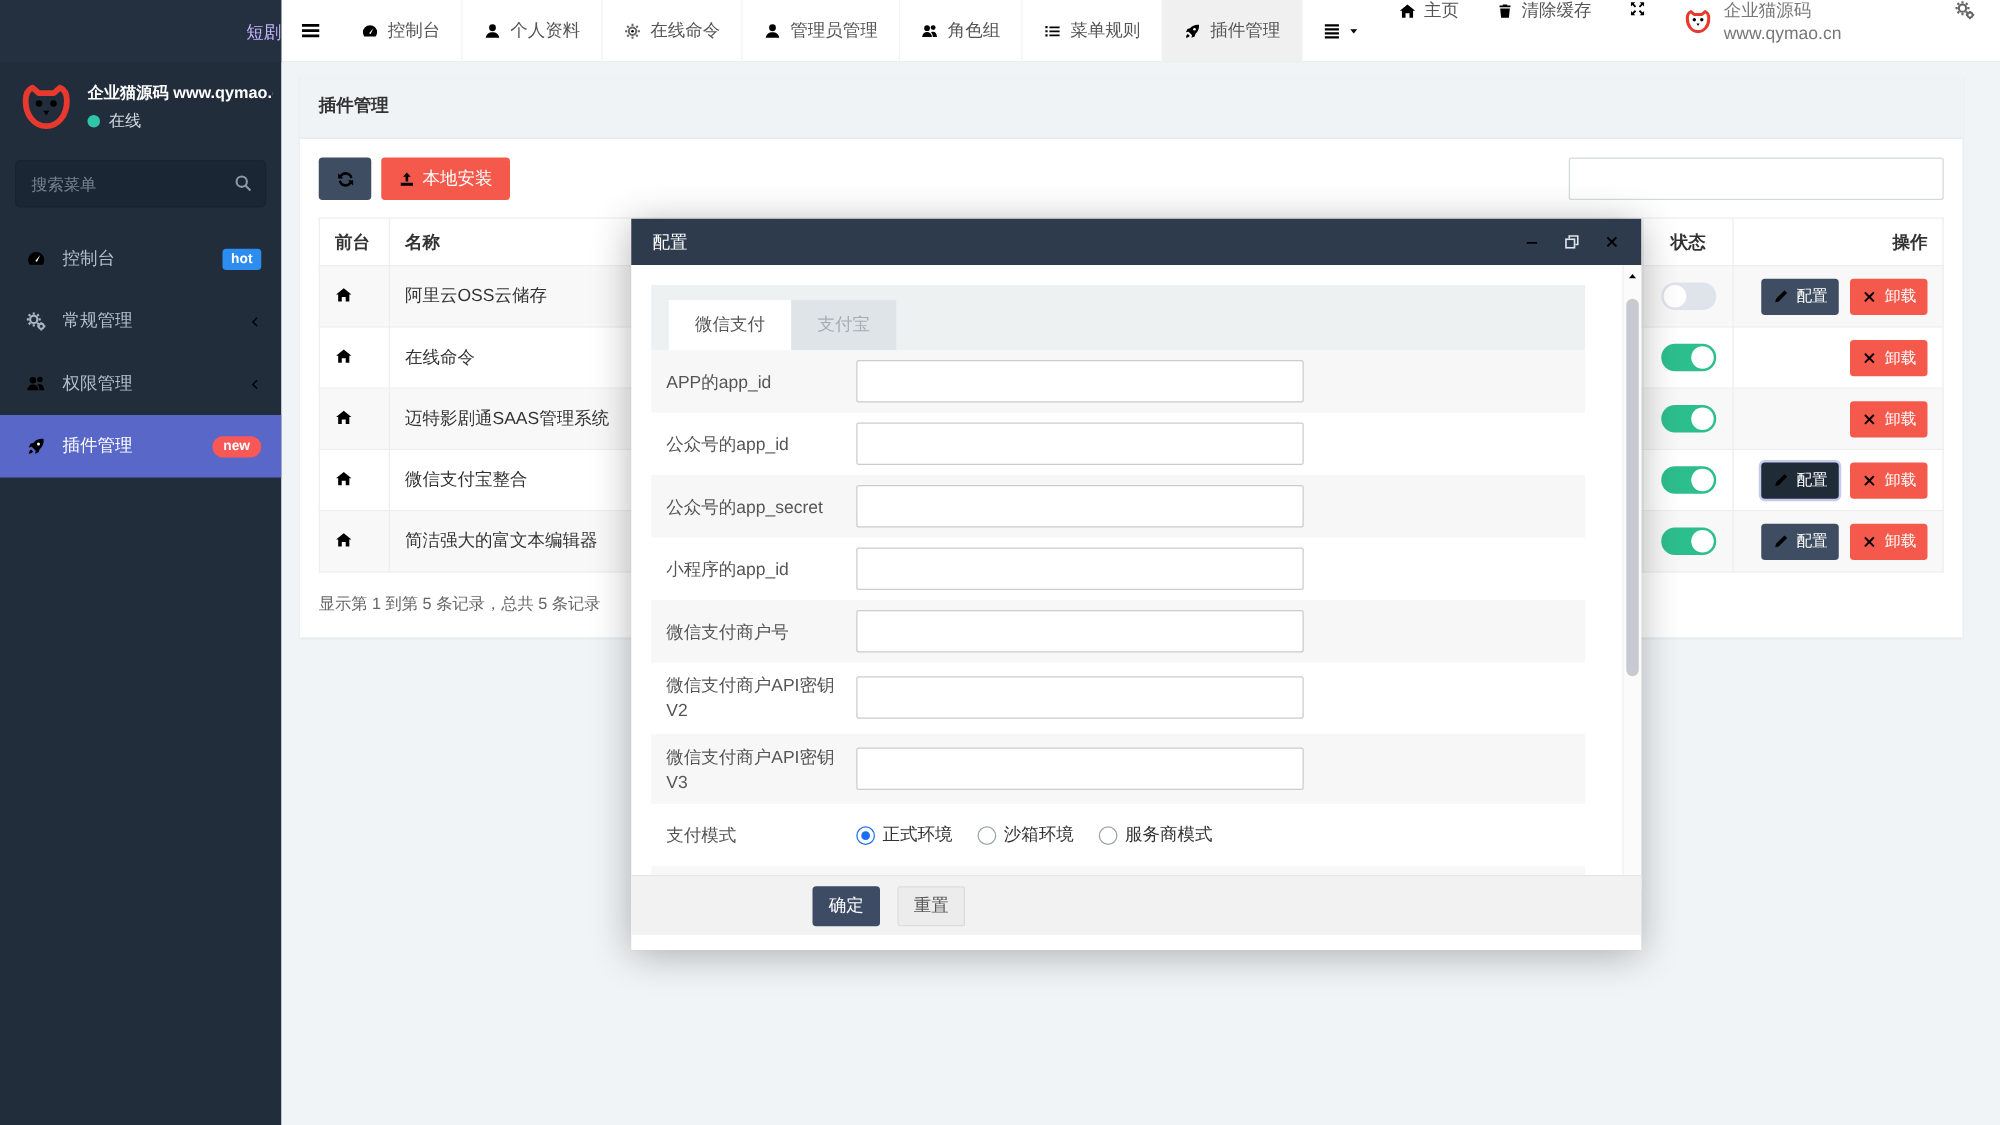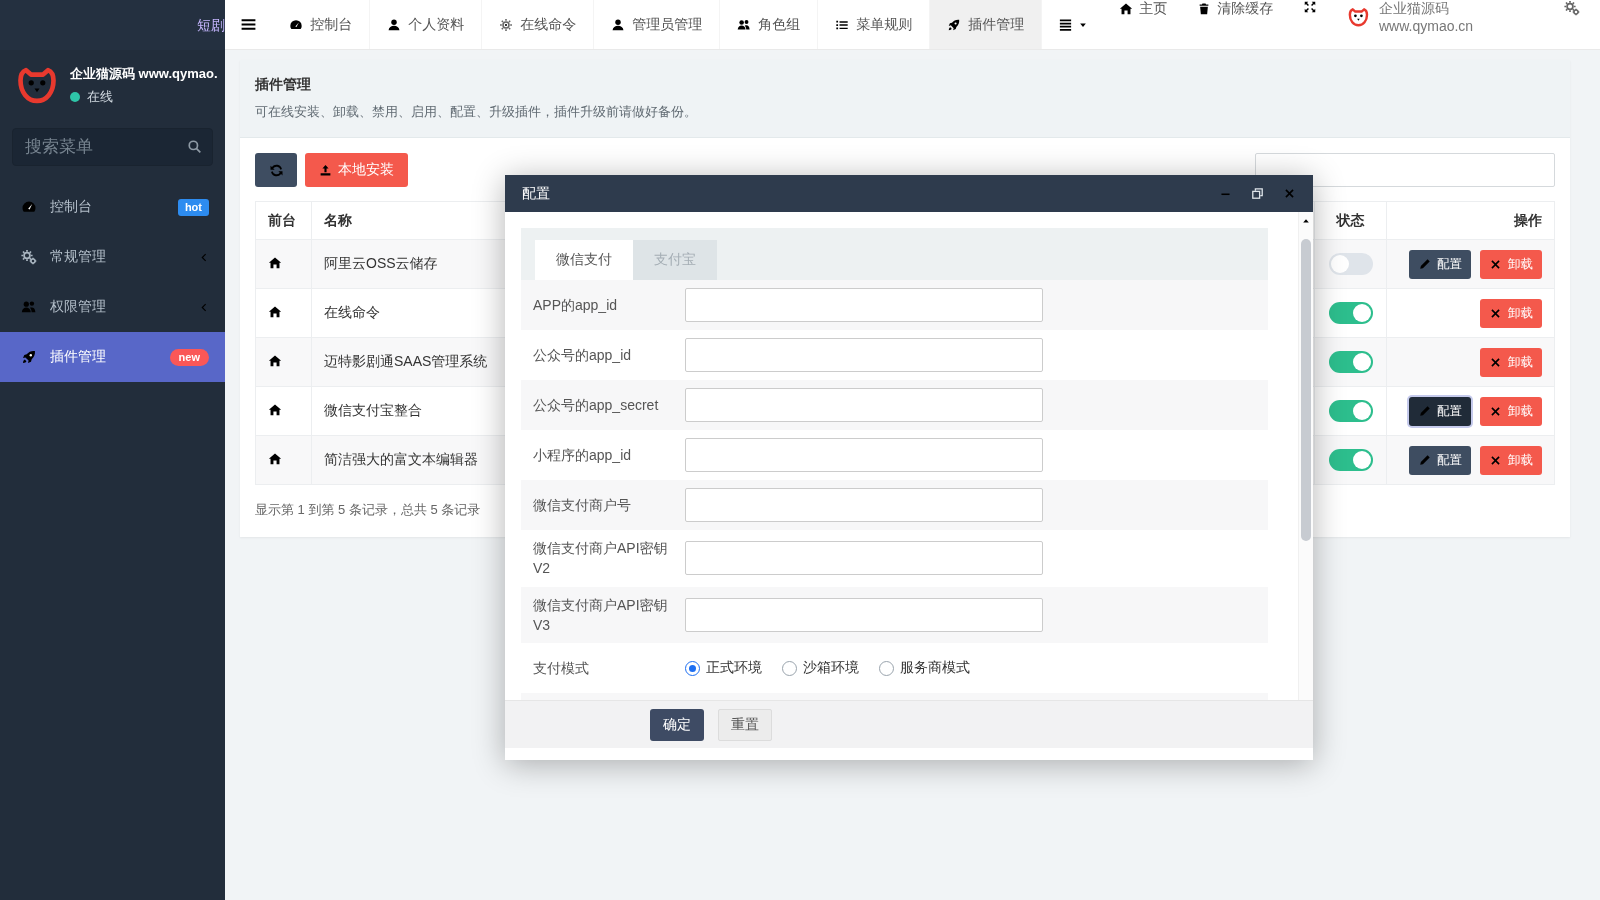--- a/index.html
+++ b/index.html
@@ -11,21 +11,21 @@
   
   .sidebar{position:absolute;left:0;top:0;width:225px;height:900px;background:#222d3b;z-index:3}
   .side-logo{height:50px;line-height:50px;text-align:right;color:#c4b5fd;font-size:14px;background:#243040;cursor:pointer}
   .user-panel{display:flex;align-items:center;gap:10px;padding:12px 12px 10px 14px}
   .avatar{width:46px;height:46px;flex:0 0 46px;color:#e8392e;display:flex;align-items:center;justify-content:center}
   .user-name{color:#fff;font-weight:bold;font-size:13px;white-space:nowrap;overflow:hidden;width:148px}
   .user-status{color:#d3dbe2;font-size:13px;display:flex;align-items:center;gap:7px;margin-top:5px}
   .dot{width:10px;height:10px;border-radius:50%;background:#2ec5a8}
   .side-search{position:relative;margin:10px 12px 16px}
   .side-search input{width:100%;height:38px;background:#1b2634;border:1px solid #19232f;border-radius:4px;
-       color:#f97316;padding:0 36px 0 12px;font-size:17px;outline:none}
+       color:#f97316;padding:0 36px 0 12px;font-size:13px;outline:none}
   .side-search input::placeholder{color:#76838f}
   .side-search .ic{position:absolute;right:11px;top:11px;width:15px;height:15px;color:#8e9aa5;cursor:pointer}
   .menu{margin-top:6px}
   .menu-item{height:50px;display:flex;align-items:center;padding:0 16px 0 21px;color:#b4bfca;font-size:14px;cursor:pointer}
   .menu-item .ic{width:16px;height:16px;margin-right:13px;color:#a9b5c0}
   .menu-item.active{background:#5867c8;color:#fff}
   .menu-item.active .ic{color:#fff}
   .badge{margin-left:auto;font-size:11px;font-weight:bold;color:#fff;padding:3px 7px;border-radius:3px;line-height:1}
   .badge.hot{background:#2d8cf0}
   .badge.new{background:#fa5757;border-radius:9px;padding:3px 9px}
@@ -365,21 +365,20 @@
         <svg class="ic">
           <use href="#i-cogs"></use>
         </svg>
       </div>
   </div>
 </header>
 
 <section class="card">
   <div class="card-heading">
     <div class="card-title">插件管理</div>
-    <div class="card-sub">可在线安装、卸载、禁用、启用、配置、升级插件，插件升级前请做好备份。</div>
   </div>
   <div class="card-body">
     <div class="toolbar">
       <button class="btn btn-refresh">
           <svg class="ic">
             <use href="#i-refresh"></use>
           </svg>
         </button>
       <button class="btn btn-install">
           <svg class="ic">

